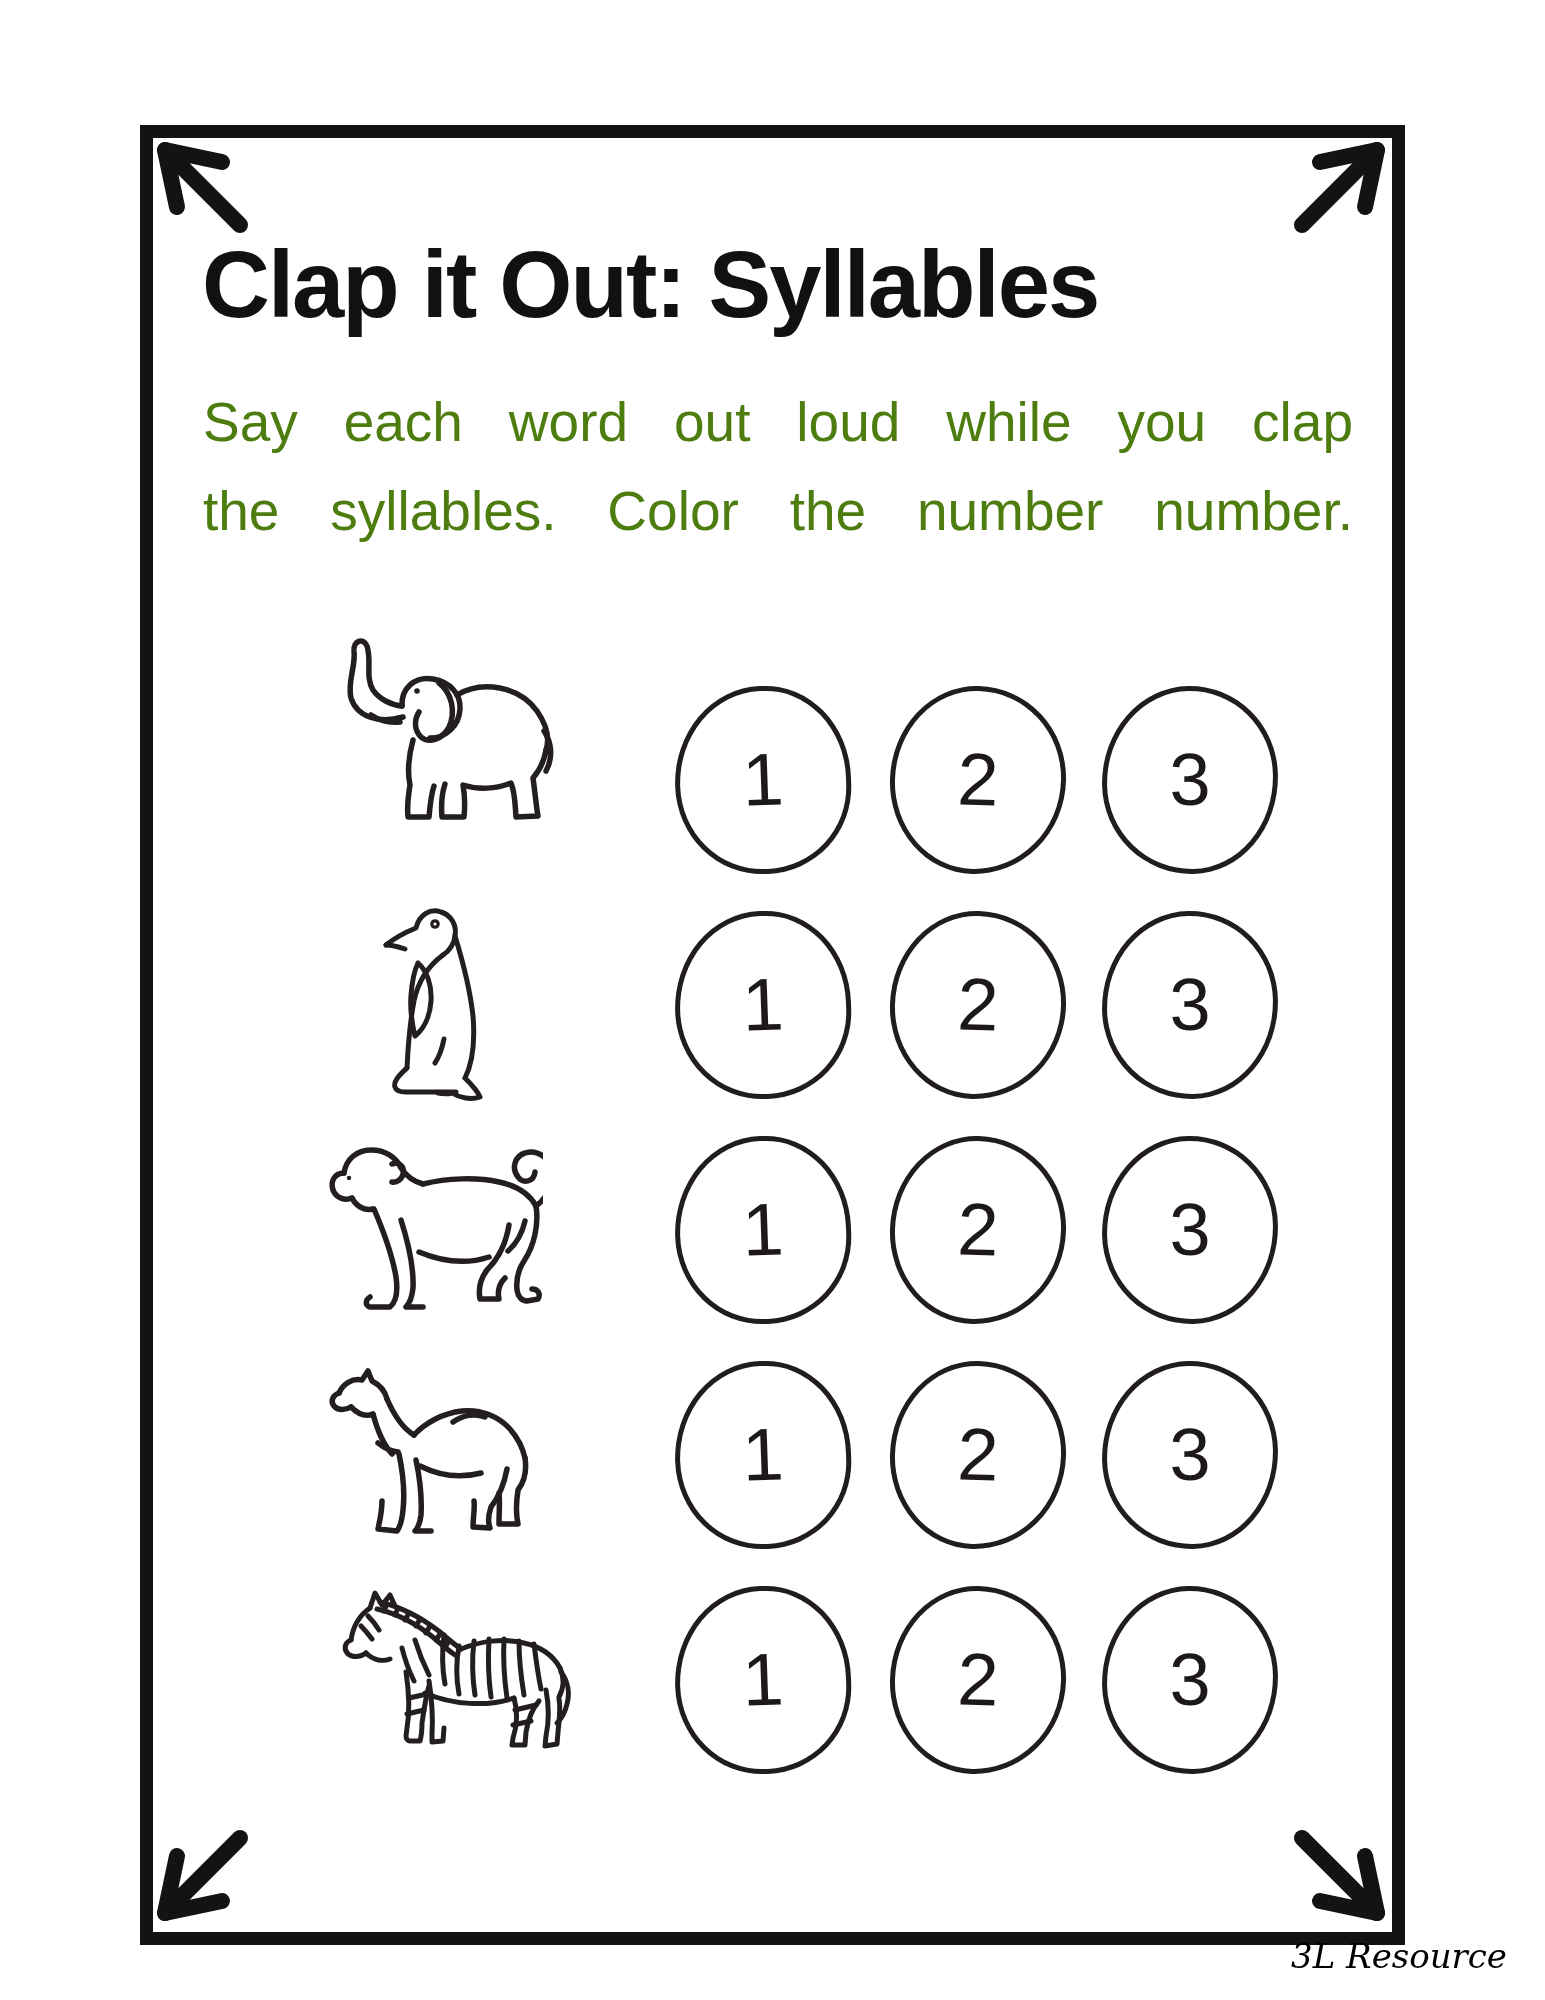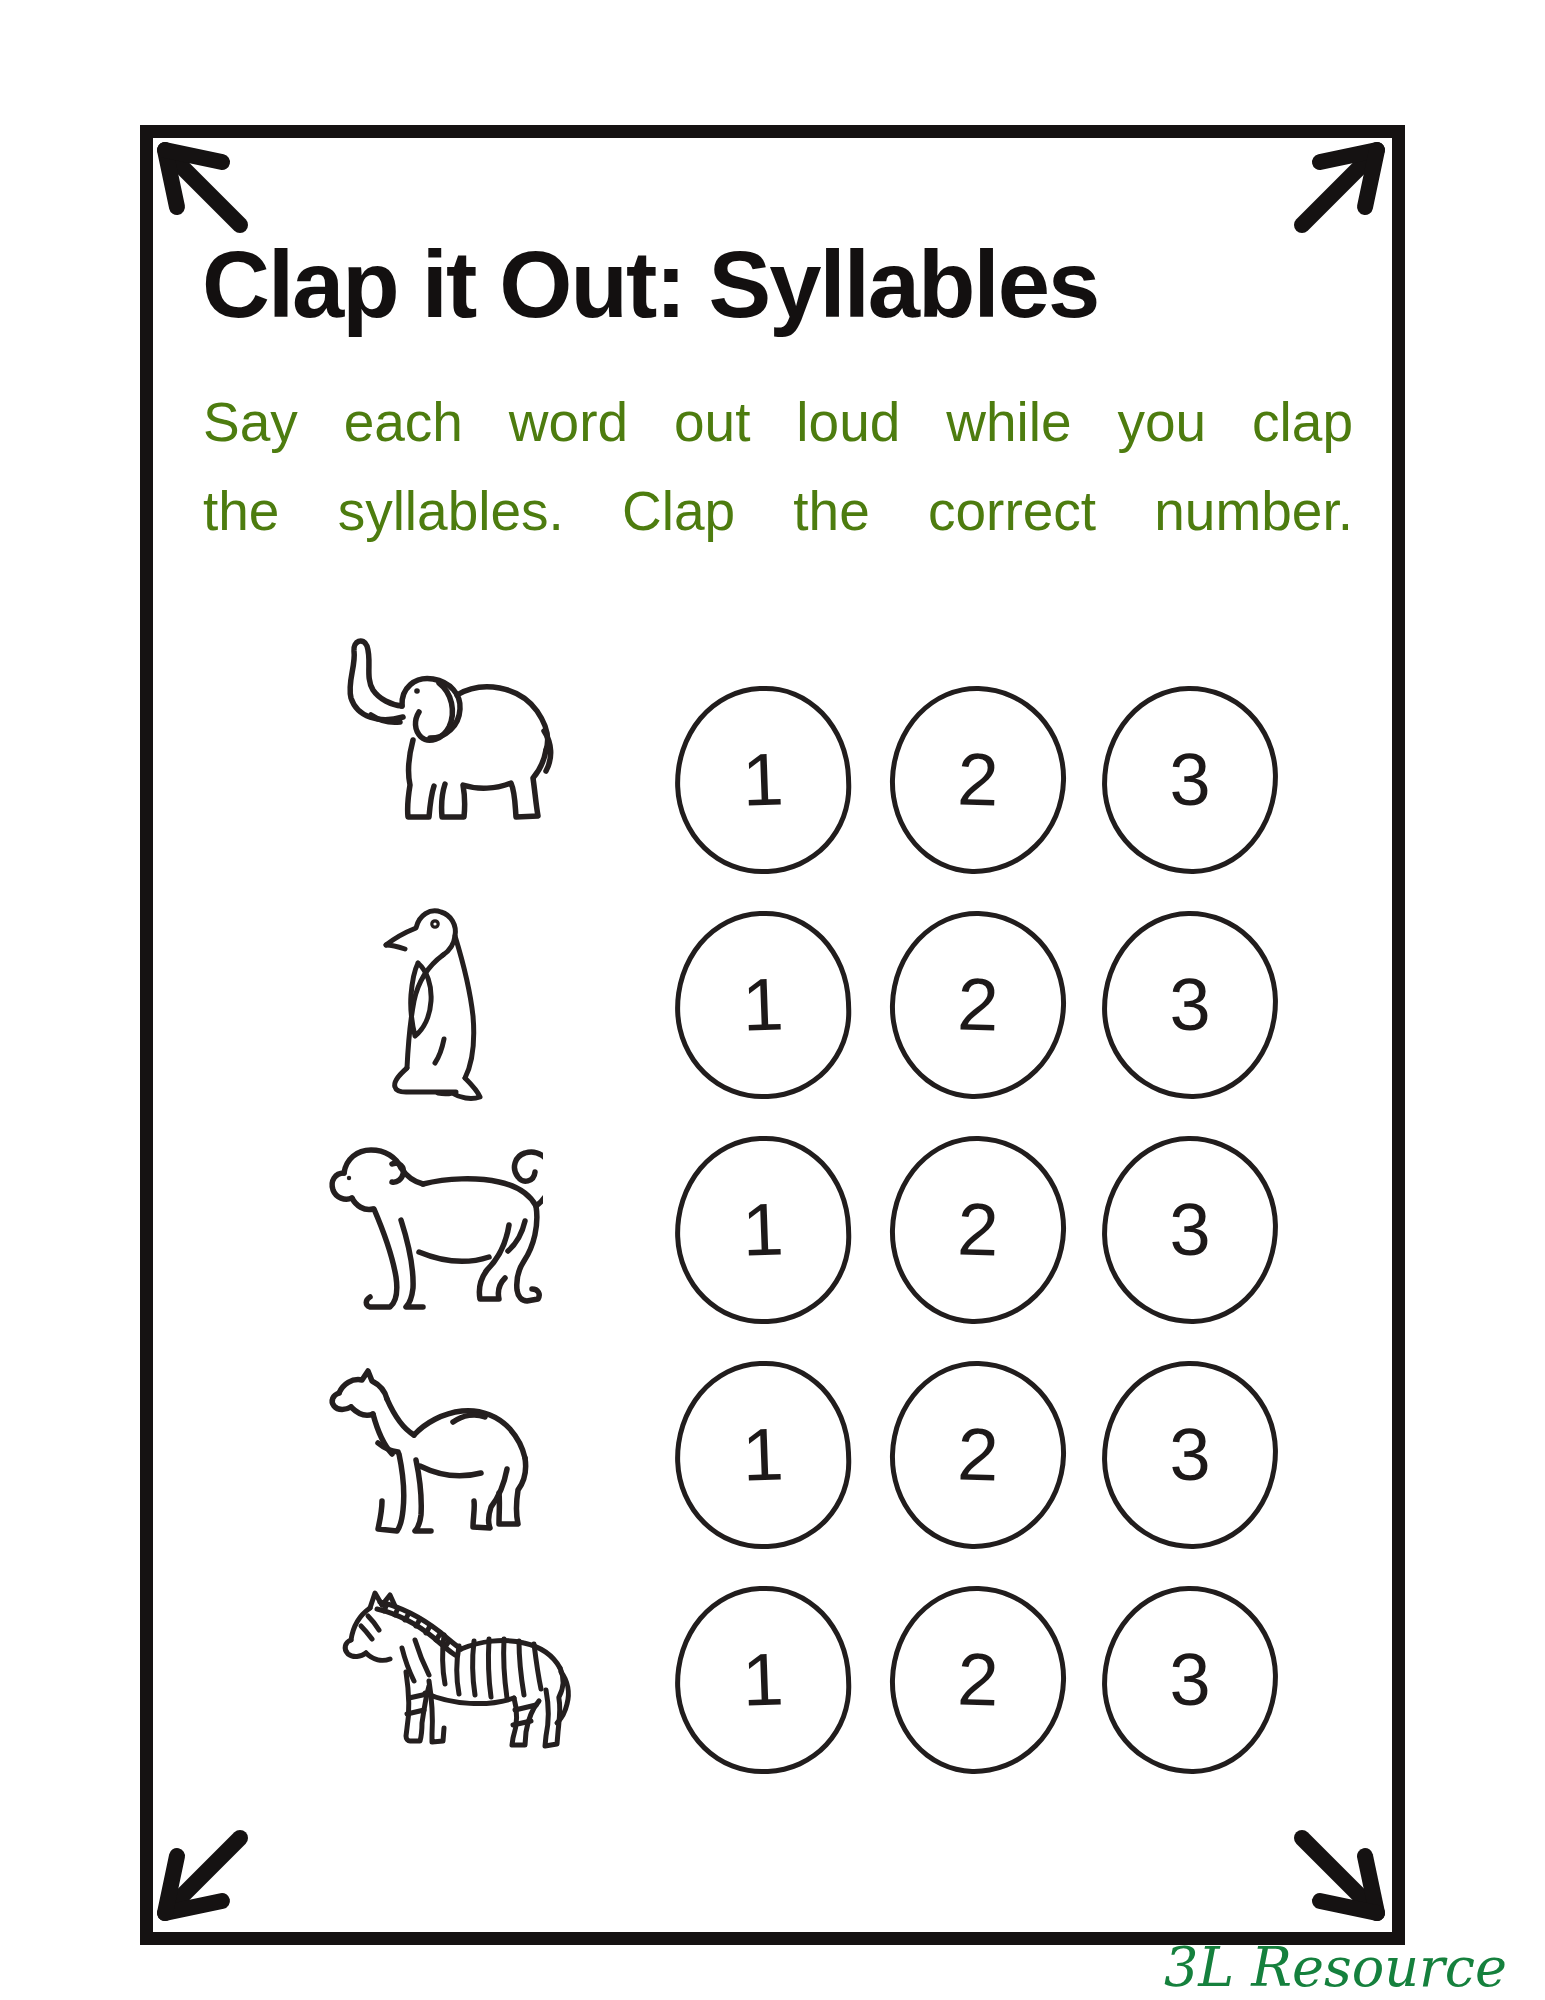--- a/index.html
+++ b/index.html
@@ -57,21 +57,21 @@
   .circle.c1{left:675px;border-radius:51% 49% 50% 50% / 53% 51% 47% 49%;transform:rotate(-2deg);}
   .circle.c2{left:890px;border-radius:49% 51% 52% 48% / 51% 49% 51% 49%;transform:rotate(1.5deg);}
   .circle.c3{left:1102px;border-radius:50% 50% 49% 51% / 52% 48% 52% 48%;transform:rotate(-1deg);}
   .circle .num{
     font-size:74px;font-weight:400;color:#1d1919;line-height:1;
     font-family:"Liberation Sans",sans-serif;
   }
   .credit{
     position:absolute;right:38px;top:1936px;
     font-family:"DejaVu Serif",serif;font-style:italic;
-    font-size:54px;color:#15803d;white-space:nowrap;
+    font-size:34px;color:#000000;white-space:nowrap;
   }
   .ink{stroke:#241f1f;fill:none;stroke-linecap:round;stroke-linejoin:round;}
 </style>
 </head>
 <body>
 
 <div class="sheet">
 
   <div class="frame"></div>
 
@@ -109,21 +109,21 @@
           <path d="M13,13 L25,70"></path>
           <path d="M13,13 L70,25"></path>
       </g>
     </svg>
   </div>
 
   <h1 class="page-title">Clap it Out: Syllables</h1>
 
   <div class="instructions">
     <span class="instr-line">Say each word out loud while you clap</span>
-    <span class="instr-line">the syllables. Clap the correct number.</span>
+    <span class="instr-line">the syllables. Color the number number.</span>
   </div>
 
   <div class="row r1">
     <div class="animal" style="left:305px;top:-53px;width:261px;height:212px;">
       <svg viewBox="0 0 261 212">
         <g class="ink" stroke-width="5.5">
           <path d="M98,84 C74,91 52,84 46,65 C42,49 51,33 49,18 C48,8 58,4 62,13 C67,28 60,44 68,57 C74,66 86,72 97,73"></path>
           <path d="M66,82 C75,88 86,90 95,89"></path>
           <path d="M97,73 C96,55 110,43 128,46 C145,49 156,61 155,76 C154,93 141,105 125,105"></path>
           <path d="M134,50 C147,60 151,79 144,94 C138,106 124,111 116,104 C109,97 109,87 114,79"></path>

